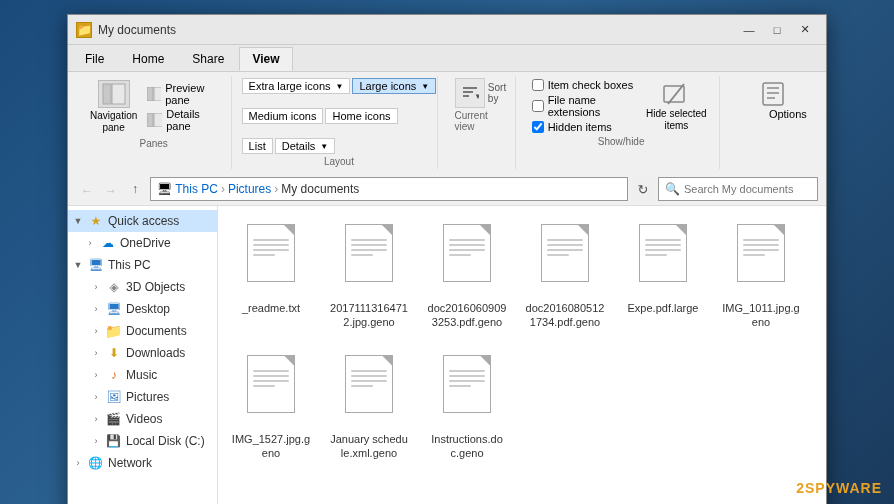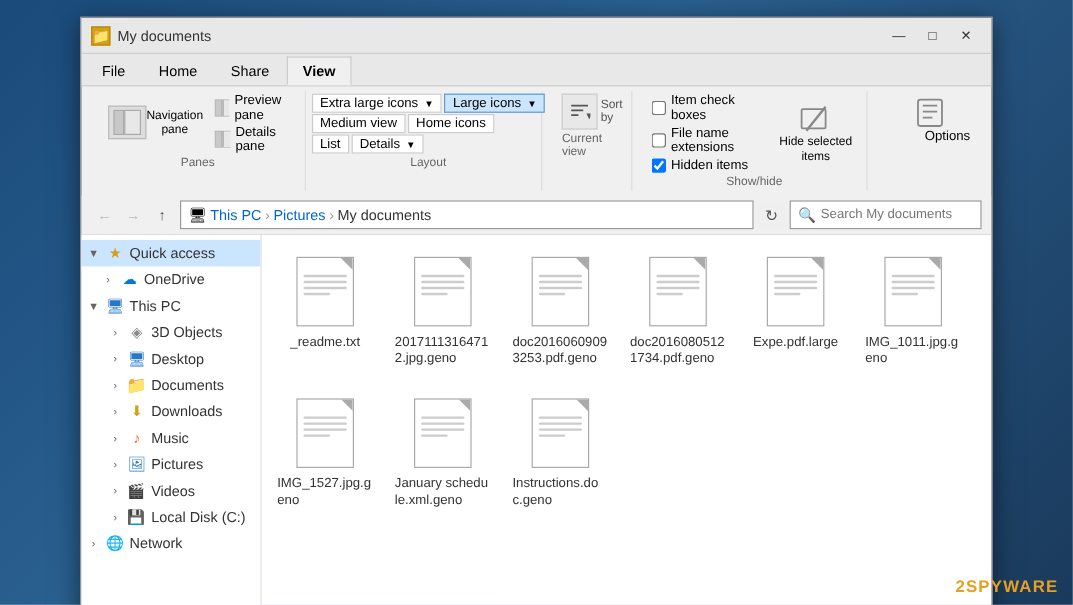--- a/index.html
+++ b/index.html
@@ -103,21 +103,21 @@
       color: #666;
       margin-top: 2px;
     }
     .ribbon-group-content {
       display: flex;
       gap: 4px;
       align-items: center;
     }
     .nav-pane-btn {
       display: flex;
-      flex-direction: row;
+      flex-direction: column;
       align-items: center;
       padding: 2px 6px;
       cursor: pointer;
       font-size: 11px;
       text-align: center;
     }
     .nav-pane-icon {
       width: 32px;
       height: 28px;
       background: #ddd;
@@ -126,21 +126,21 @@
       display: flex;
       align-items: center;
       justify-content: center;
       font-size: 16px;
     }
 
     
     .layout-group {
       display: flex;
       flex-direction: column;
-      gap: 1px;
+      gap: 14px;
     }
     .layout-row {
       display: flex;
       gap: 2px;
     }
     .layout-btn {
       font-size: 11px;
       padding: 1px 6px;
       background: #fff;
       border: 1px solid #ccc;
@@ -334,20 +334,22 @@
       overflow-y: auto;
     }
     .file-item {
       width: 90px;
       display: flex;
       flex-direction: column;
       align-items: center;
       padding: 6px 4px;
       cursor: pointer;
       border: 1px solid transparent;
+      text-align: center;
+      gap: 13px;
     }
     .file-icon {
       width: 56px;
       height: 64px;
       display: flex;
       align-items: center;
       justify-content: center;
       position: relative;
     }
     .doc-icon {
@@ -511,21 +513,21 @@
               <span>Extra large icons</span>
               <span class="layout-arrow">▼</span>
             </button>
             <button class="layout-btn active">
               <span>Large icons</span>
               <span class="layout-arrow">▼</span>
             </button>
           </div>
           <div class="layout-row">
             <button class="layout-btn">
-              <span>Medium view</span>
+              <span>Medium icons</span>
             </button>
             <button class="layout-btn">
               <span>Home icons</span>
             </button>
           </div>
           <div class="layout-row">
             <button class="layout-btn">
               <span>List</span>
             </button>
             <button class="layout-btn">

